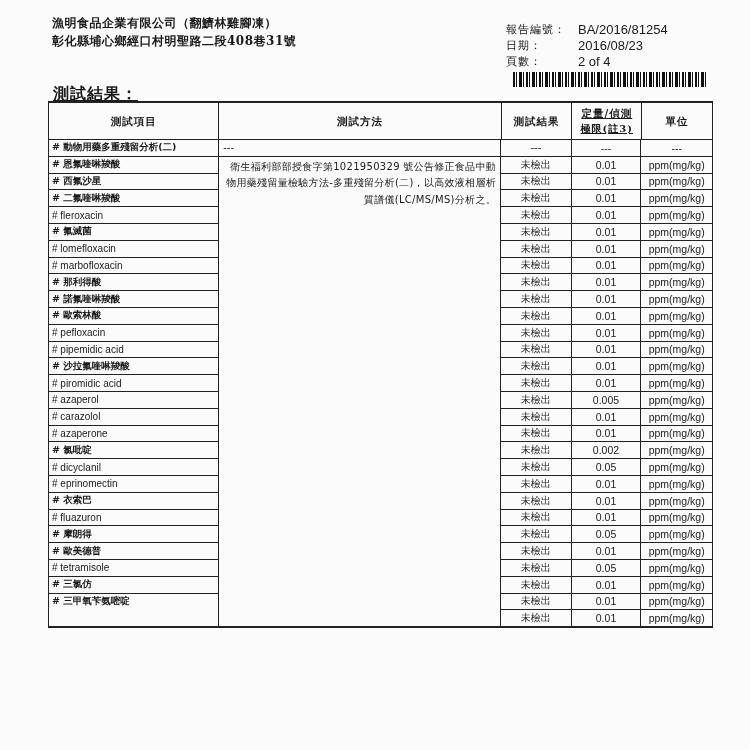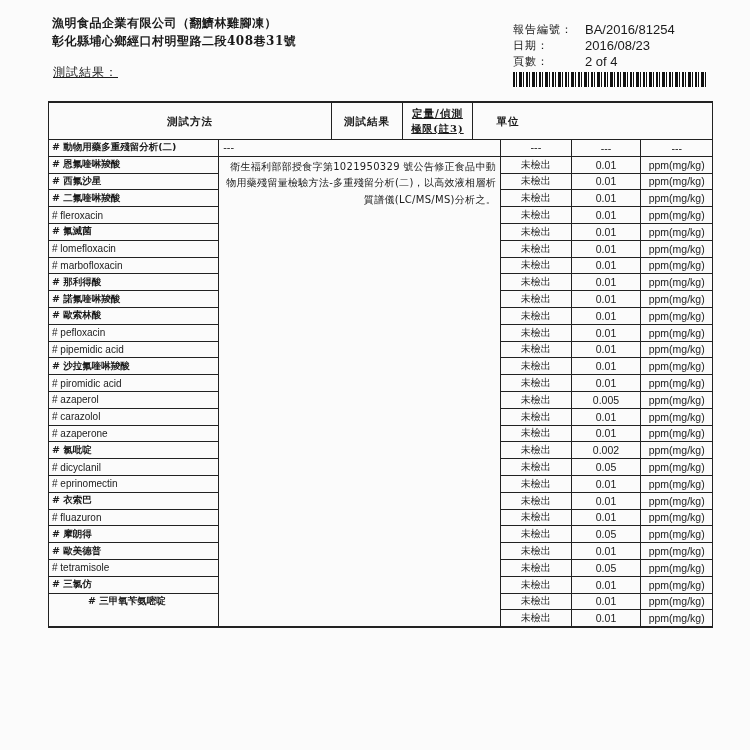--- a/index.html
+++ b/index.html
@@ -1,45 +1,45 @@
 <!DOCTYPE html>
 <html><head>
 <meta charset="utf-8">
 <style>
   html, body { margin: 0; padding: 0; }
   body {
     width: 750px; height: 750px; background: #fbfbfb; position: relative; overflow: hidden;
     font-family: "DejaVu Sans", "Liberation Sans", sans-serif; color: #1a1a1a;
   }
   .company { position: absolute; left: 52px; top: 14px; font-family: "DejaVu Serif", serif; font-weight: bold; font-size: 12px; line-height: 18px; letter-spacing: 0.5px; }
-  .report-meta { position: absolute; left: 506px; top: 22px; font-size: 12px; line-height: 16px; margin-left: 7px; }
+  .report-meta { position: absolute; left: 506px; top: 22px; font-size: 12px; line-height: 16px; }
   .meta-row { display: flex; }
   .meta-label { width: 72px; font-family: "DejaVu Serif", serif; font-size: 11px; letter-spacing: 1px; }
   .meta-value { font-family: "Liberation Sans", sans-serif; font-size: 13px; }
   .barcode { position: absolute; left: 513px; top: 72px; width: 194px; height: 15px;
     background: repeating-linear-gradient(90deg, #111 0 2px, #fff 2px 3px, #111 3px 4px, #fff 4px 6px, #111 6px 9px, #fff 9px 10px, #111 10px 11px, #fff 11px 13px); }
-  .section-title { position: absolute; left: 53px; top: 64px; font-family: "DejaVu Serif", serif; font-weight: normal; font-size: 12px; text-decoration: underline; letter-spacing: 1px; }
+  .section-title { position: absolute; left: 53px; top: 84px; font-family: "DejaVu Serif", serif; font-weight: bold; font-size: 16px; text-decoration: underline; letter-spacing: 1px; }
 
   .tbl { position: absolute; left: 48px; top: 101px; width: 663px; border: 1px solid #222; border-top: 2px solid #222; border-bottom: 2px solid #222; }
   .hdr { display: flex; height: 36px; border-bottom: 1px solid #222; }
   .hdr > div { display: flex; align-items: center; justify-content: center; font-family: "DejaVu Serif", serif; font-weight: bold; font-size: 10.5px; text-align: center; border-right: 1px solid #222; letter-spacing: 1px; line-height: 15px; }
   .hdr > div:last-child { border-right: none; }
   .c-item { width: 170px; }
   .c-method { width: 282px; }
   .c-result { width: 70px; }
   .c-limit { width: 69px; text-decoration: underline; }
   .c-unit { width: 70px; }
   .hdr .c-limit span.small { font-size: 10px; }
 
   .body-wrap { display: flex; }
   .col-items { width: 170px; border-right: 1px solid #222; }
   .col-method { width: 282px; border-right: 1px solid #222; }
   .col-right { width: 211px; }
   .row-item { height: 15.8px; border-bottom: 1px solid #222; font-size: 10px; padding-left: 3px; display: flex; align-items: center; white-space: nowrap; font-family: "Liberation Sans", sans-serif; }
-  .row-item:last-child { border-bottom: none; margin-left: 36px; }
+  .row-item:last-child { border-bottom: none; }
   .row-item.cjk { font-family: "DejaVu Sans", sans-serif; font-size: 9.5px; font-weight: bold; }
   .method-first { height: 15.8px; border-bottom: 1px solid #222; font-size: 10px; padding-left: 4px; display: flex; align-items: center; }
   .method-text { font-size: 10px; line-height: 16.5px; padding: 2px 4px; letter-spacing: 0.3px; text-align: right; }
   .row-r { display: flex; height: 15.8px; border-bottom: 1px solid #222; font-size: 10.5px; }
   .row-r:last-child { border-bottom: none; }
   .row-r > div { display: flex; align-items: center; justify-content: center; border-right: 1px solid #222; }
   .row-r > div:last-child { border-right: none; }
   .row-r .r { width: 70px; font-size: 10px; }
   .row-r .l { width: 69px; font-family: "Liberation Sans", sans-serif; }
   .row-r .u { width: 71px; font-family: "Liberation Sans", sans-serif; font-size: 10.5px; }
@@ -65,20 +65,21 @@
     <span class="meta-label">頁數：</span>
     <span class="meta-value">2 of 4</span>
   </div>
 </div>
 <div class="barcode"></div>
 
 <div class="section-title">測試結果：</div>
 
 <div class="tbl">
   <div class="hdr">
+    <div class="c-item">測試項目</div>
     <div class="c-method">測試方法</div>
     <div class="c-result">測試結果</div>
     <div class="c-limit" style="flex-direction:column;">
       <span>定量/偵測</span>
       <span class="small">極限(註3)</span>
     </div>
     <div class="c-unit">單位</div>
   </div>
 
   <div class="body-wrap">

